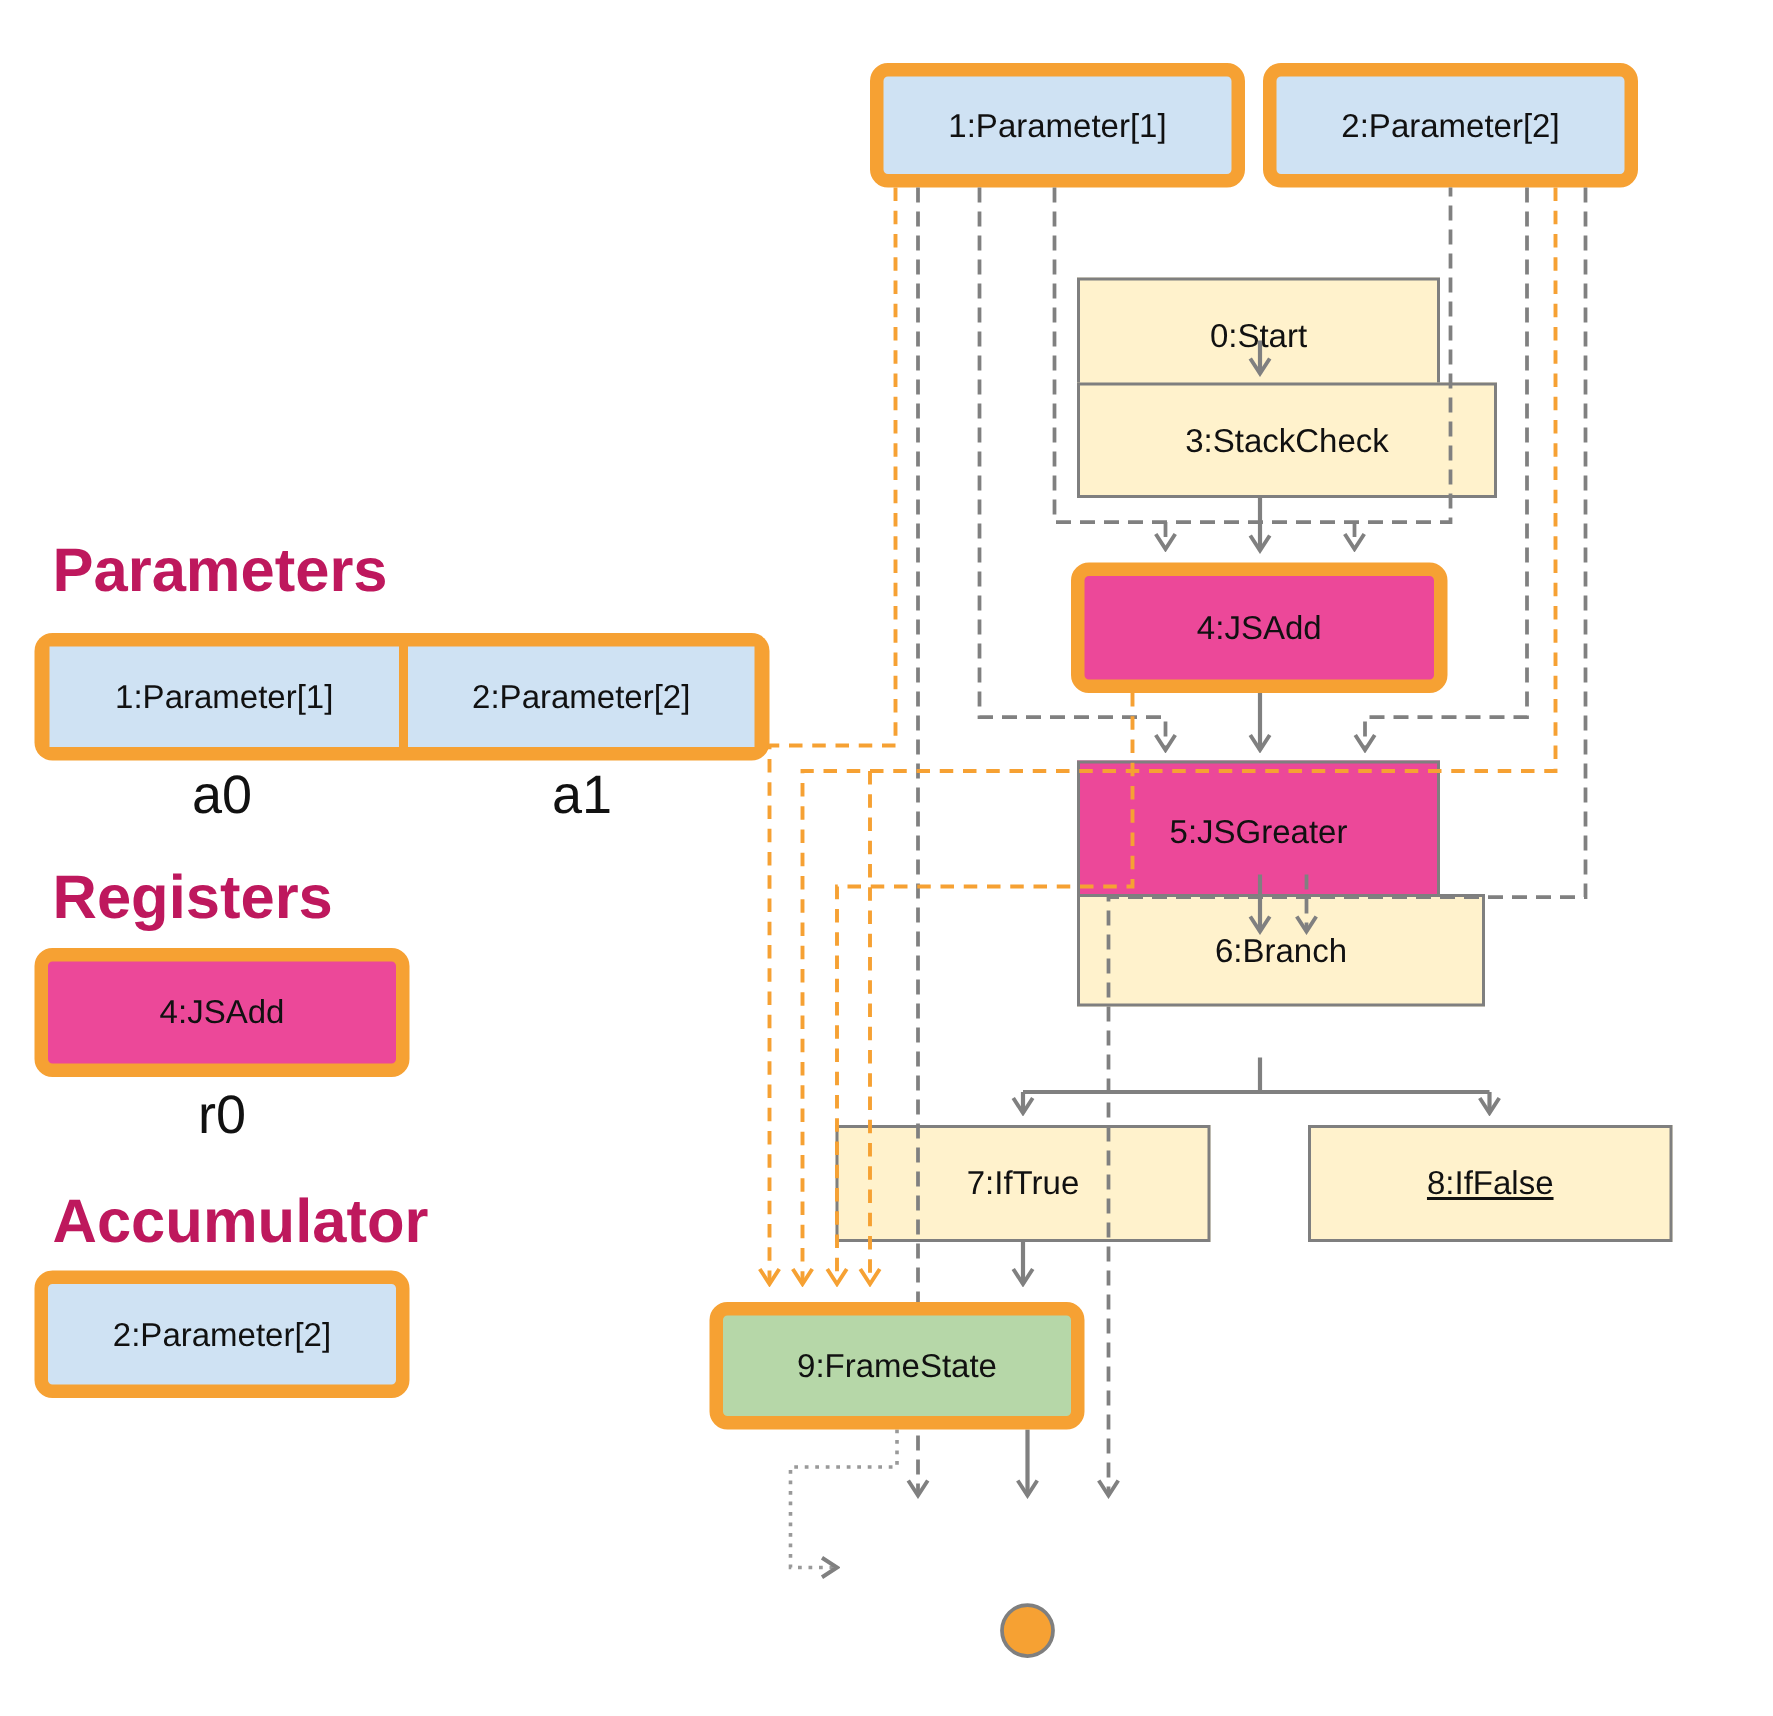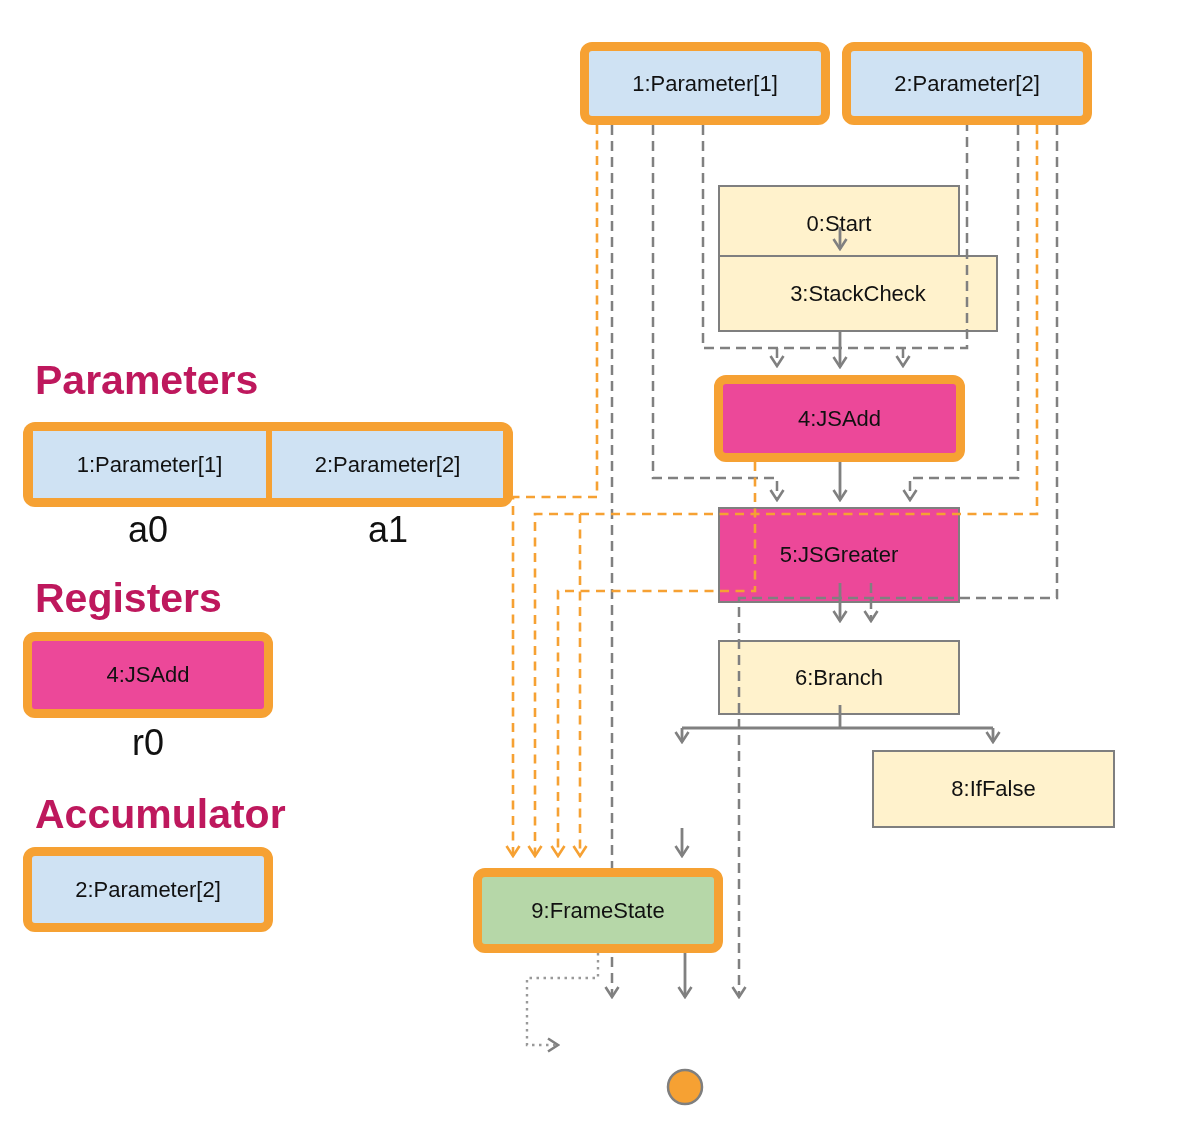--- a/index.html
+++ b/index.html
@@ -101,24 +101,25 @@
   <div class="n hl bg-blue" style="left:842px;top:42px;width:250px;height:83px;">2:Parameter[2]</div>
 
   <div class="n plain bg-yellow" style="left:718px;top:149px;width:242px;height:78px;margin-top:36px;">0:Start</div>
 
   <div class="n plain bg-yellow" style="left:718px;top:255px;width:280px;height:77px;">3:StackCheck</div>
 
   <div class="n hl bg-peach" style="left:714px;top:375px;width:251px;height:87px;">4:JSAdd</div>
 
   <div class="n plain bg-peach" style="left:718px;top:507px;width:242px;height:96px;">5:JSGreater</div>
 
-  <div class="n plain bg-yellow" style="left:718px;top:640px;width:242px;height:75px;">6:Branch</div>
+  <div class="n plain bg-yellow" style="left:718px;top:596px;width:272px;height:75px;">6:Branch</div>
 
+  <div class="n plain bg-yellow" style="left:557px;top:750px;width:250px;height:78px;">7:IfTrue</div>
 
-  <div class="n plain bg-yellow" style="left:872px;top:750px;width:243px;height:78px;">8:IfFalse</div>
+  <div class="n plain bg-yellow" style="left:872px;top:750px;width:243px;height:78px;text-decoration:underline;">8:IfFalse</div>
 
   <div class="n hl bg-green above" style="left:473px;top:868px;width:250px;height:85px;">9:FrameState</div>
 
 
   <svg class="edges" width="1182" height="1144" viewBox="0 0 1182 1144">
     <defs>
       <marker id="mg" viewBox="-12 -8 14 16" refX="0" refY="0" markerWidth="14" markerHeight="16" orient="auto" markerUnits="userSpaceOnUse">
         <path d="M-10,-6.5 L0,0 L-10,6.5" fill="none" stroke="#808080" stroke-width="2.6"></path>
       </marker>
       <marker id="mo" viewBox="-12 -8 14 16" refX="0" refY="0" markerWidth="14" markerHeight="16" orient="auto" markerUnits="userSpaceOnUse">

